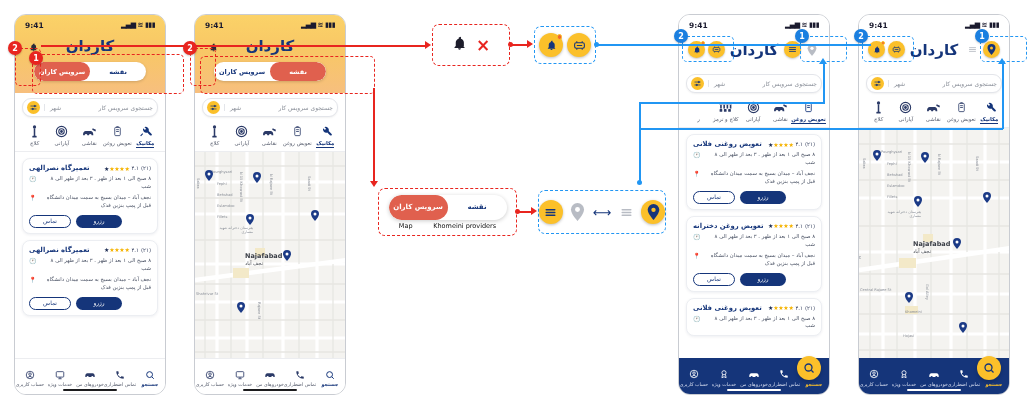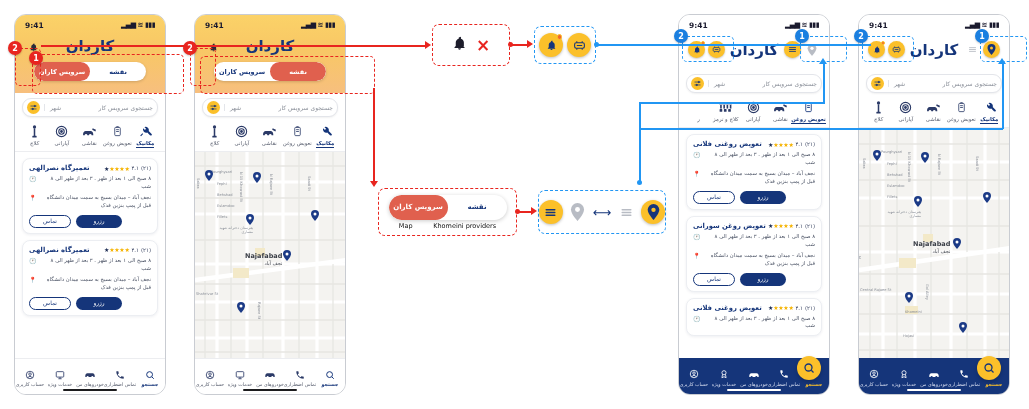--- a/index.html
+++ b/index.html
@@ -129,21 +129,21 @@
   }
   .btn-book {
     flex:0 0 auto; width:46px; height:13px; border-radius:7px;
     background:#15357a; color:#fff; font-size:5.8px;
     display:flex; align-items:center; justify-content:center;
   }
 
   
   .map { position:relative; background:#f3f3f0; overflow:hidden; }
   .map svg { display:block; }
-  .mlabel { position:absolute; font-size:6.5px; font-weight:bold; color:#3b3f47;text-align:right; }
+  .mlabel { position:absolute; font-size:6.5px; font-weight:bold; color:#3b3f47; }
   .mlabel small { display:block; font-size:5px; font-weight:normal; }
   .mstreet { position:absolute; font-size:3.6px; color:#8b9099; }
   .pin { position:absolute; }
 
   
   .bnav {
     position:absolute; bottom:0; left:0; right:0; height:36px;
     background:#fff; border-top:1px solid #ecedf0;
     display:flex; flex-direction:row-reverse; align-items:center;
     justify-content:space-around; padding-top:3px;
@@ -739,21 +739,21 @@
           <span class="pc-ico">📍</span>
           <span class="pc-txt">نجف آباد – میدان بسیج به سمت میدان دانشگاه قبل از پمپ بنزین فدک</span>
         </div>
         <div class="pc-btns">
           <div class="btn-call">تماس</div>
           <div class="btn-book">رزرو</div>
         </div>
       </div>
       <div class="pcard">
         <div class="pc-top">
-          <div class="pc-name">تعویض روغن سورانی</div>
+          <div class="pc-name">تعویض روغن دخترانه</div>
           <div class="pc-rate">
             <span class="stars">★★★★<span class="star-off">★</span></span>
             <span class="rv">۴.۱</span>
             <span class="rv">(۲۱)</span>
           </div>
         </div>
         <div class="pc-line">
           <span class="pc-ico">🕐</span>
           <span class="pc-txt">۸ صبح الی ۱ بعد از ظهر  .  ۳ بعد از ظهر الی ۸ شب</span>
         </div>

